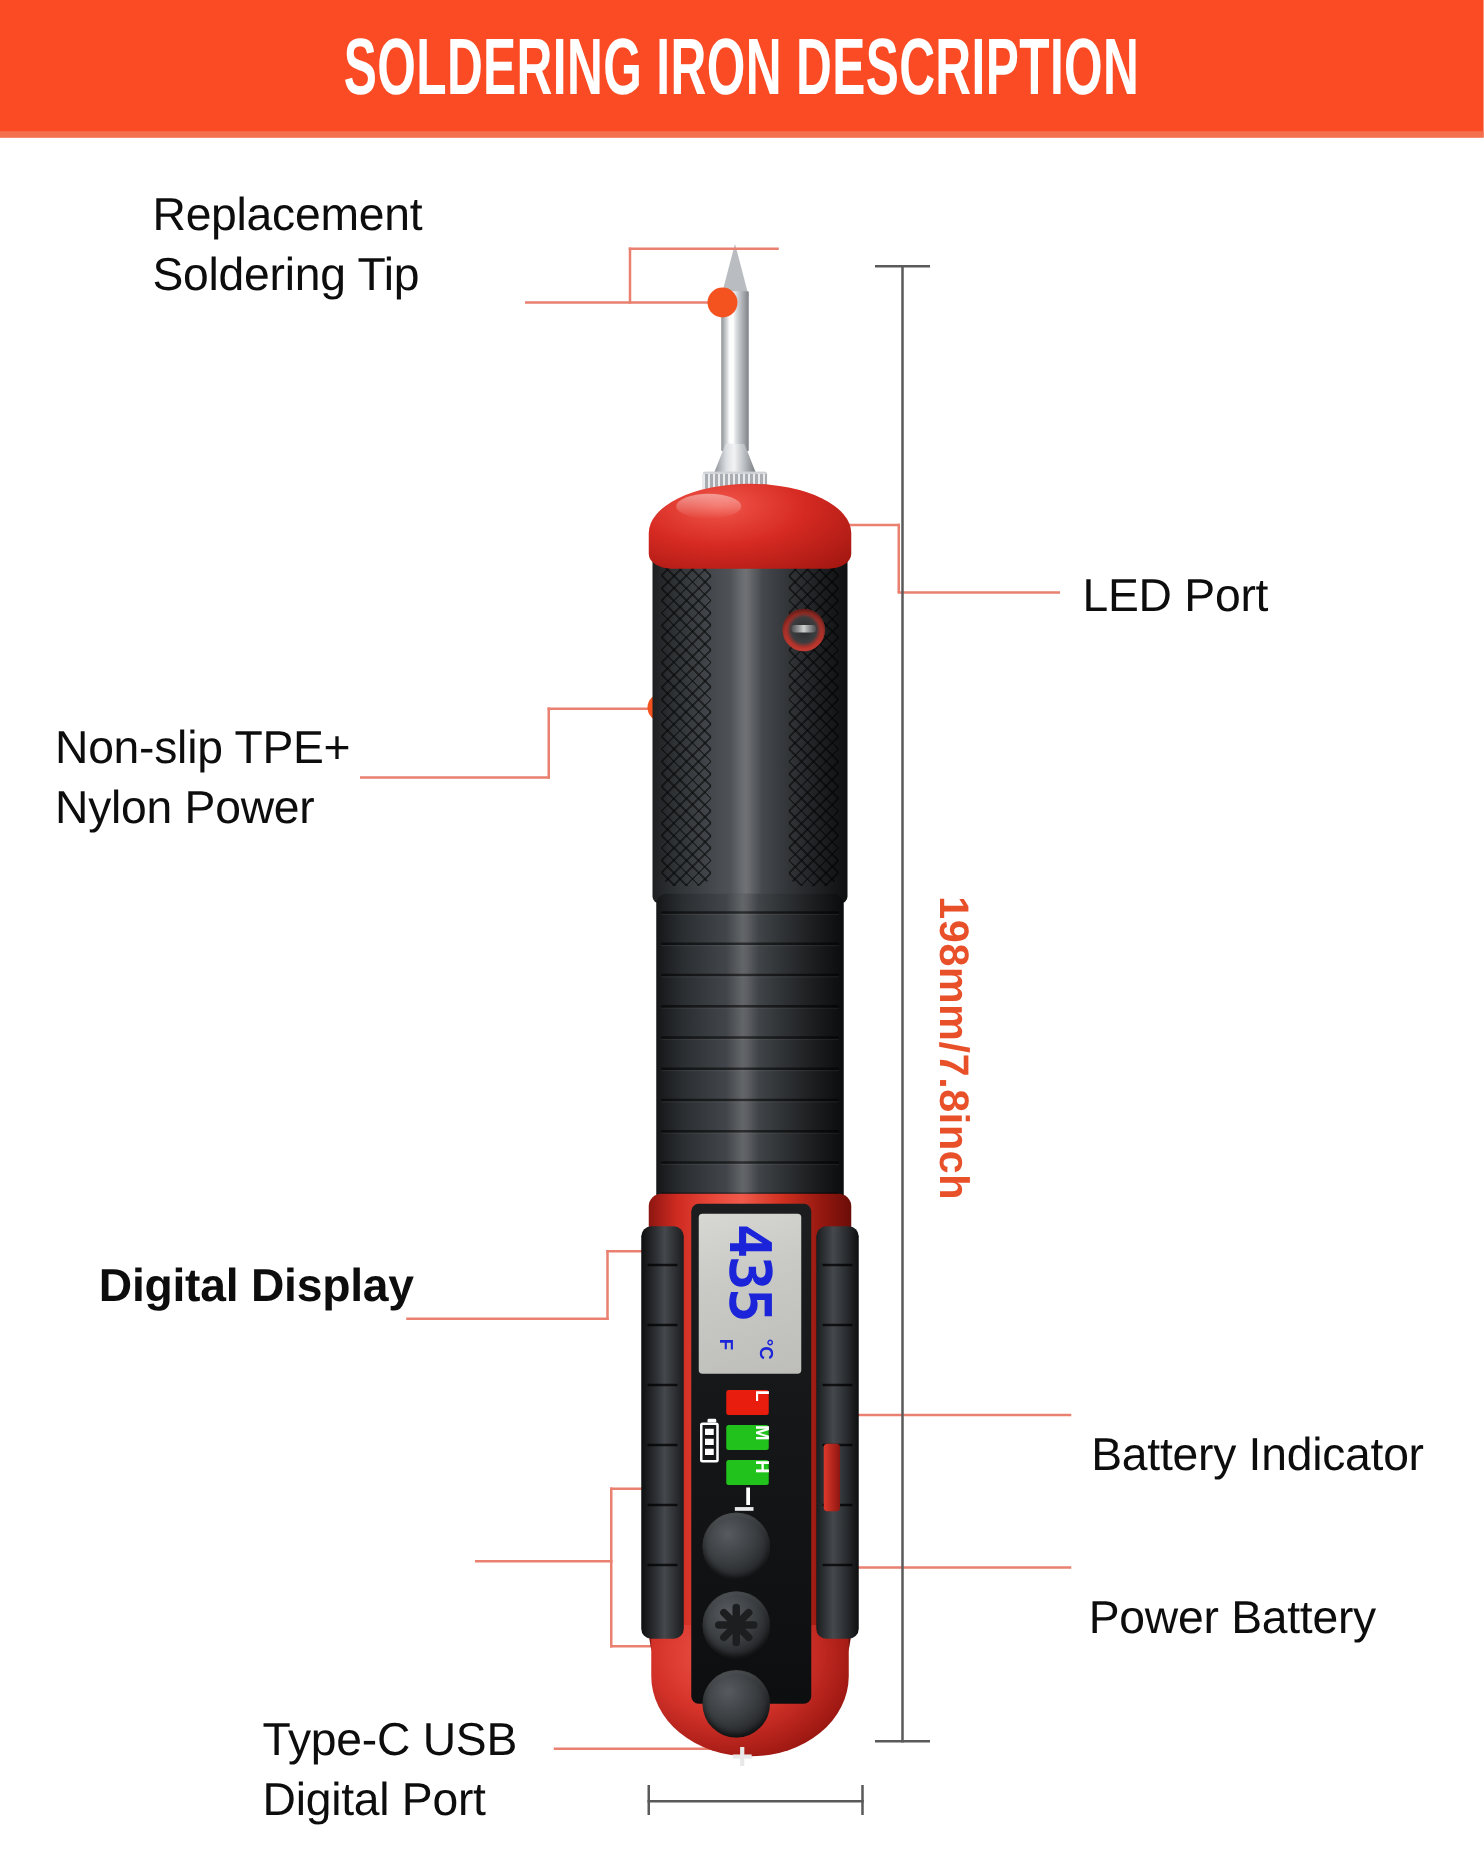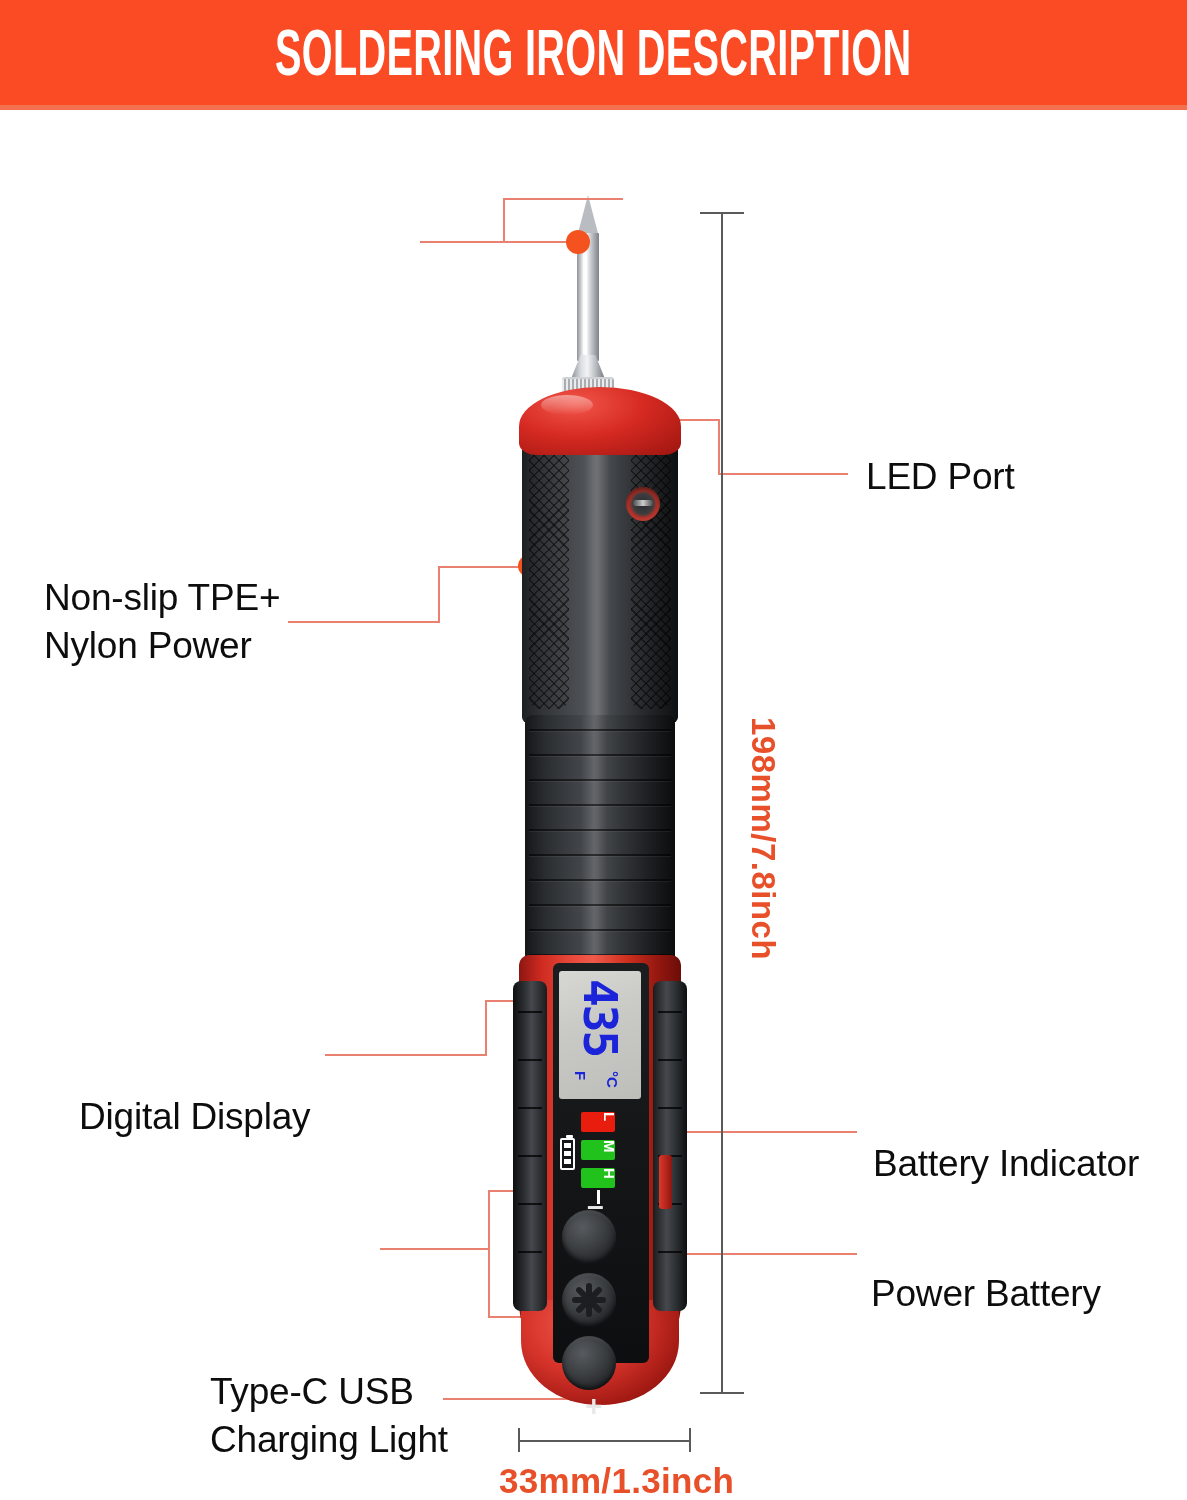--- a/index.html
+++ b/index.html
@@ -461,31 +461,32 @@
   <div class="dot" style="left:587px; top:1352px; width:23px; height:23px;"></div>
 
   <div class="dim v" style="left:721px; top:212px; height:1182px;"></div>
   <div class="dim-cap-h" style="left:700px; top:212px; width:44px;"></div>
   <div class="dim-cap-h" style="left:700px; top:1392px; width:44px;"></div>
   <div id="dim-v-text" class="dim-text" style="left:782px; top:717px;">198mm/7.8inch</div>
 
   <div class="dim h" style="left:518px; top:1440px; width:173px;"></div>
   <div class="dim-cap-v" style="left:518px; top:1428px; height:24px;"></div>
   <div class="dim-cap-v" style="left:689px; top:1428px; height:24px;"></div>
-  <div id="dim-h-text" class="dim-text" style="left:499px; top:1461px;">33mm/1.3inch</div>
-
+
+  <div class="label" style="left:122px; top:148px;">Replacement
+Soldering Tip</div>
 
   <div class="label right" style="left:866px; top:453px;">LED Port</div>
 
   <div class="label" style="left:44px; top:574px;">Non-slip TPE+
 Nylon Power</div>
 
-  <div class="label" style="left:79px; top:1093px;">Digital Display</div>
+  <div class="label" style="left:79px; top:1005px;font-weight:bold;">Digital Display</div>
 
   <div class="label right" style="left:873px; top:1140px;text-align:right;">Battery Indicator</div>
 
 
   <div class="label right" style="left:871px; top:1270px;">Power Battery</div>
 
   <div class="label" style="left:210px; top:1368px;">Type-C USB
-Charging Light</div>
+Digital Port</div>
 
 </div>
 
 </body></html>

